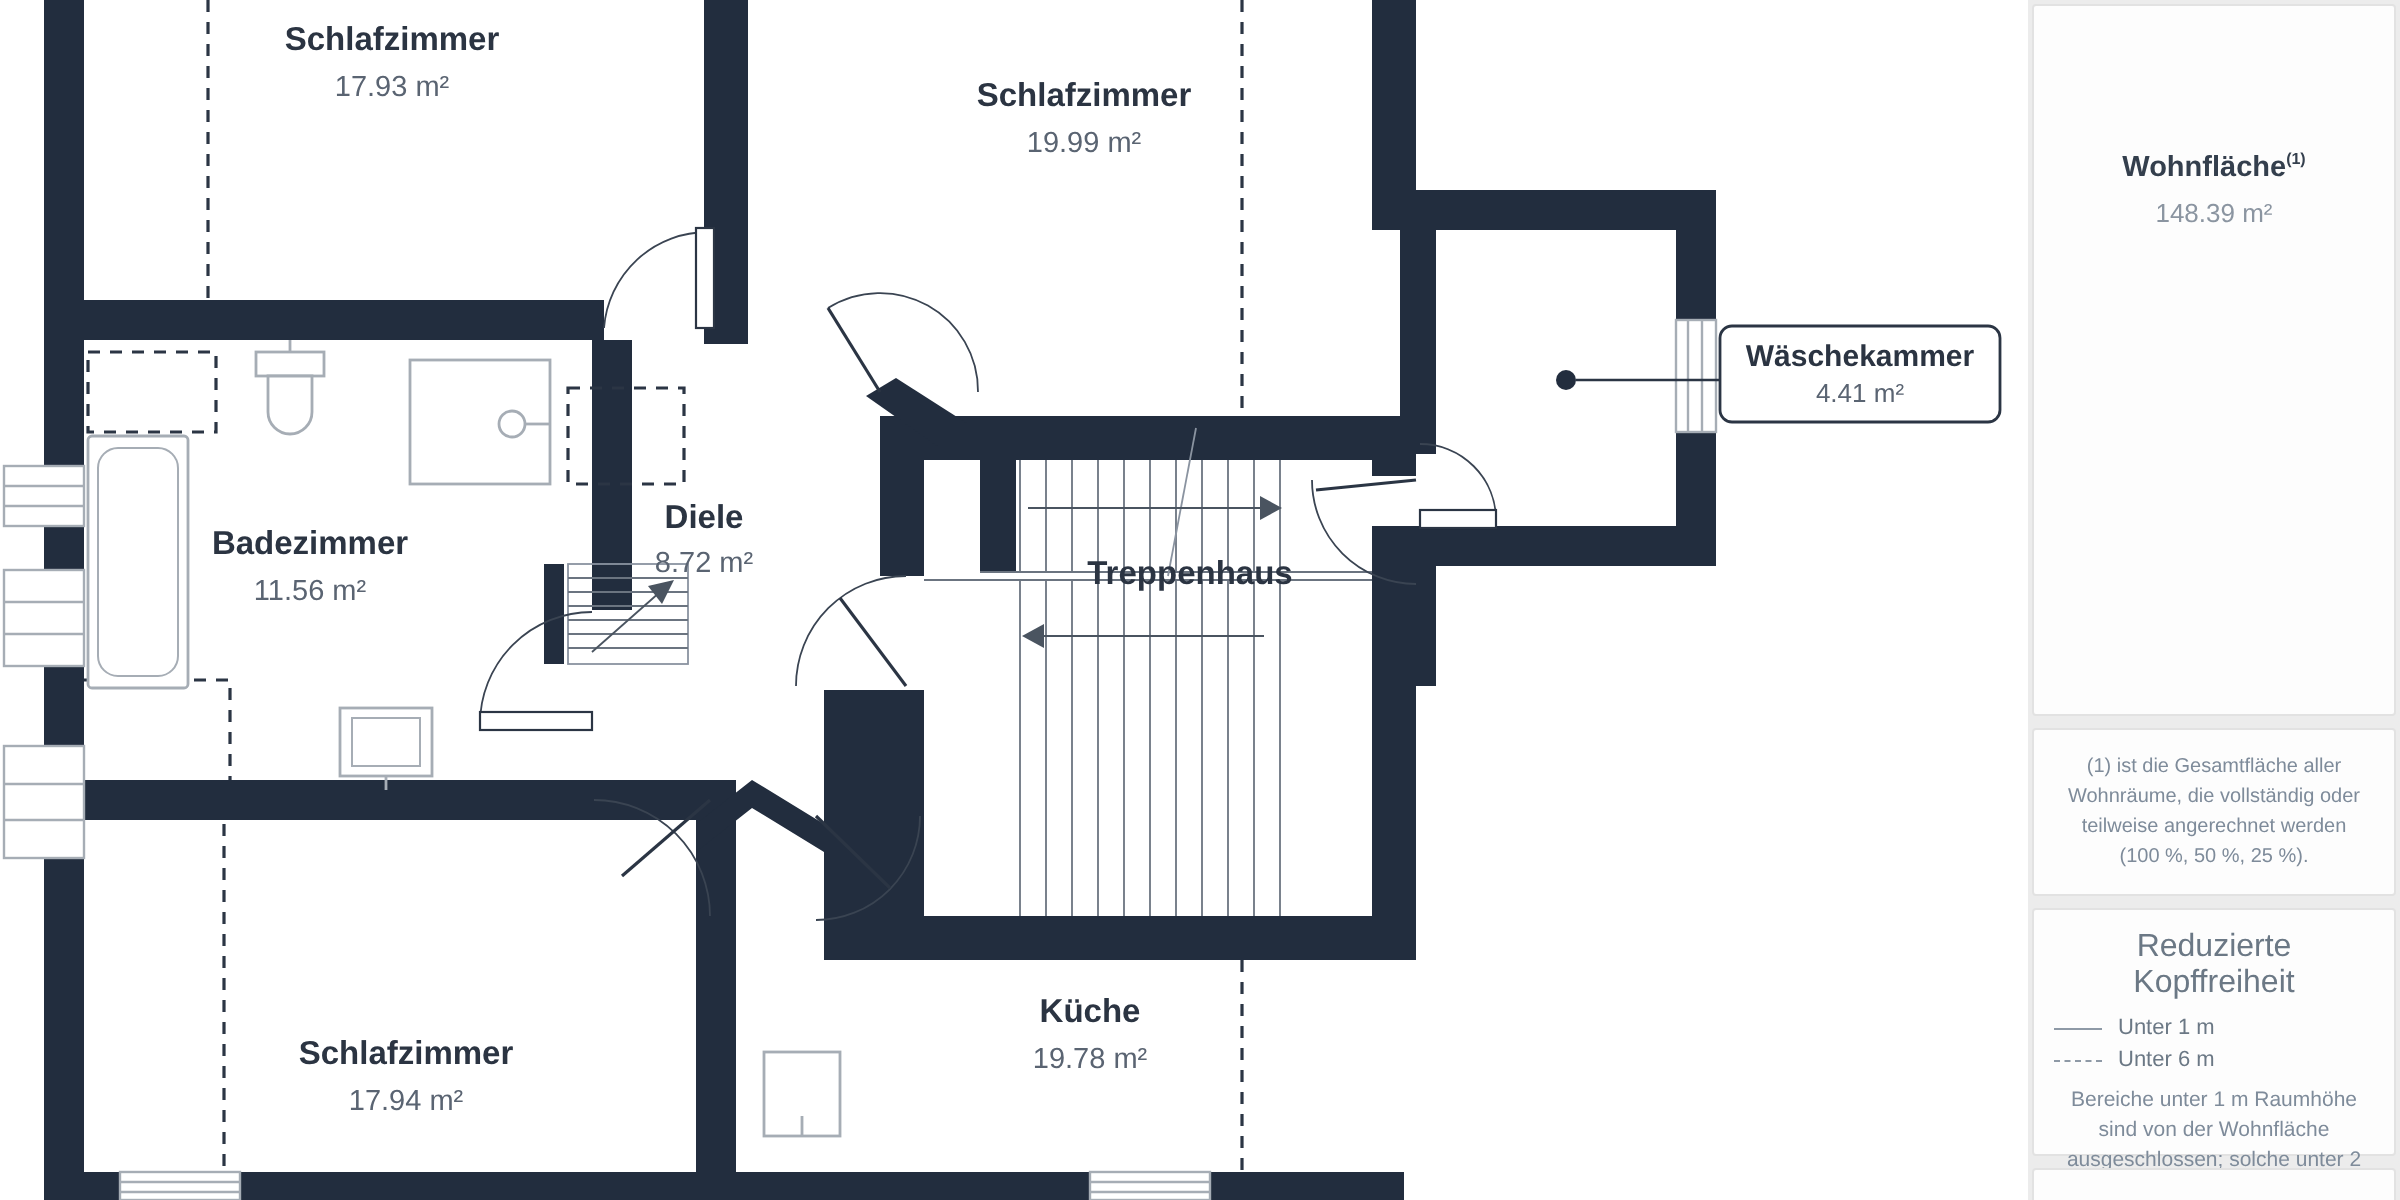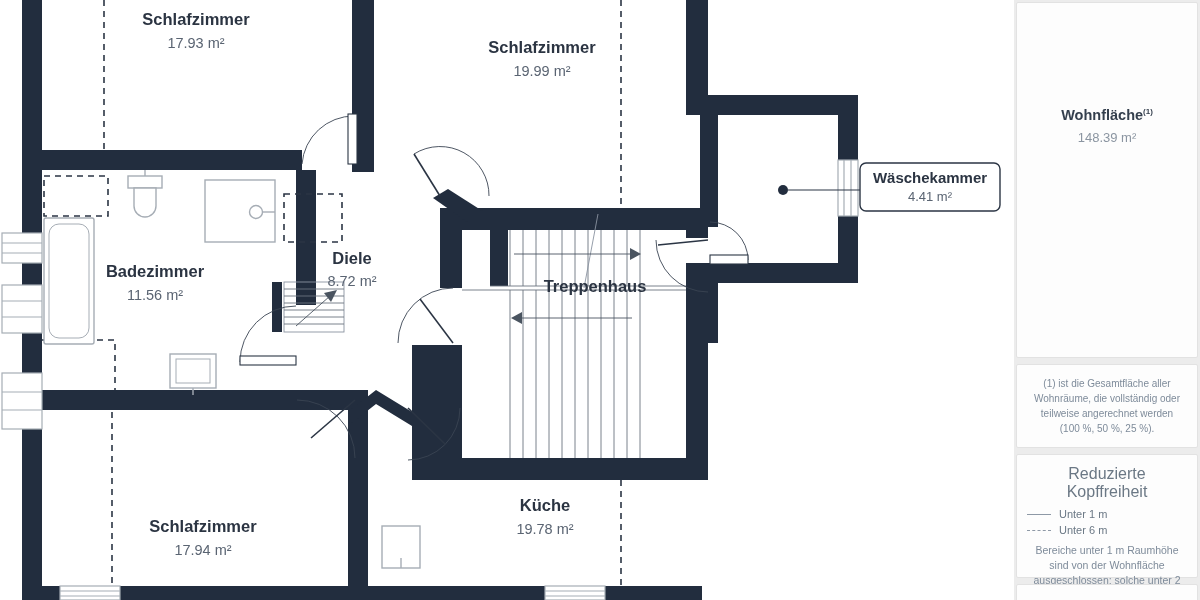--- a/index.html
+++ b/index.html
@@ -10,21 +10,21 @@
   
   .room-title{font-family:"Liberation Sans",sans-serif;font-weight:bold;font-size:16.5px;fill:#2b3442;text-anchor:middle;}
   .room-area{font-family:"Liberation Sans",sans-serif;font-size:14.5px;fill:#5a6472;text-anchor:middle;}
   .callout-title{font-family:"Liberation Sans",sans-serif;font-weight:bold;font-size:15px;fill:#2b3442;text-anchor:middle;}
   .callout-area{font-family:"Liberation Sans",sans-serif;font-size:13px;fill:#5a6472;text-anchor:middle;}
 
   
   .sidebar{position:absolute;left:1014px;top:0;width:186px;height:600px;background:#ececec;}
   .card{position:absolute;left:2px;right:2px;background:#fdfdfd;border:1px solid #e2e2e2;border-radius:2px;box-sizing:border-box;}
   .card-total{top:2px;height:356px;text-align:center;}
-  .total-label{margin-top:104px;font-size:14.5px;font-weight:bold;color:#343f4d;}
+  .total-label{margin-top:72px;font-size:14.5px;font-weight:bold;color:#343f4d;}
   .total-label sup{font-size:8px;font-weight:bold;}
   .total-value{margin-top:7px;font-size:13px;color:#8b95a1;}
   .card-footnote{top:364px;height:84px;display:flex;align-items:center;}
   .card-footnote p{margin:0;padding:6px 14px;font-size:10px;line-height:1.5;color:#7e8b9a;text-align:center;width:100%;box-sizing:border-box;}
   .card-legend{top:454px;height:124px;padding:10px 10px 0 10px;text-align:center;}
   .legend-title{font-size:16px;color:#6b7885;margin-bottom:7px;}
   .legend-row{font-size:11px;color:#6b7885;margin:4px 0;display:flex;align-items:center;justify-content:flex-start;gap:8px;}
   .swatch{display:inline-block;width:24px;height:0;border-top:1px solid #8e99a6;}
   .swatch.dashed{border-top:1px dashed #8e99a6;}
   .legend-note{margin-top:7px;font-size:10.5px;line-height:1.45;color:#7e8b9a;}

